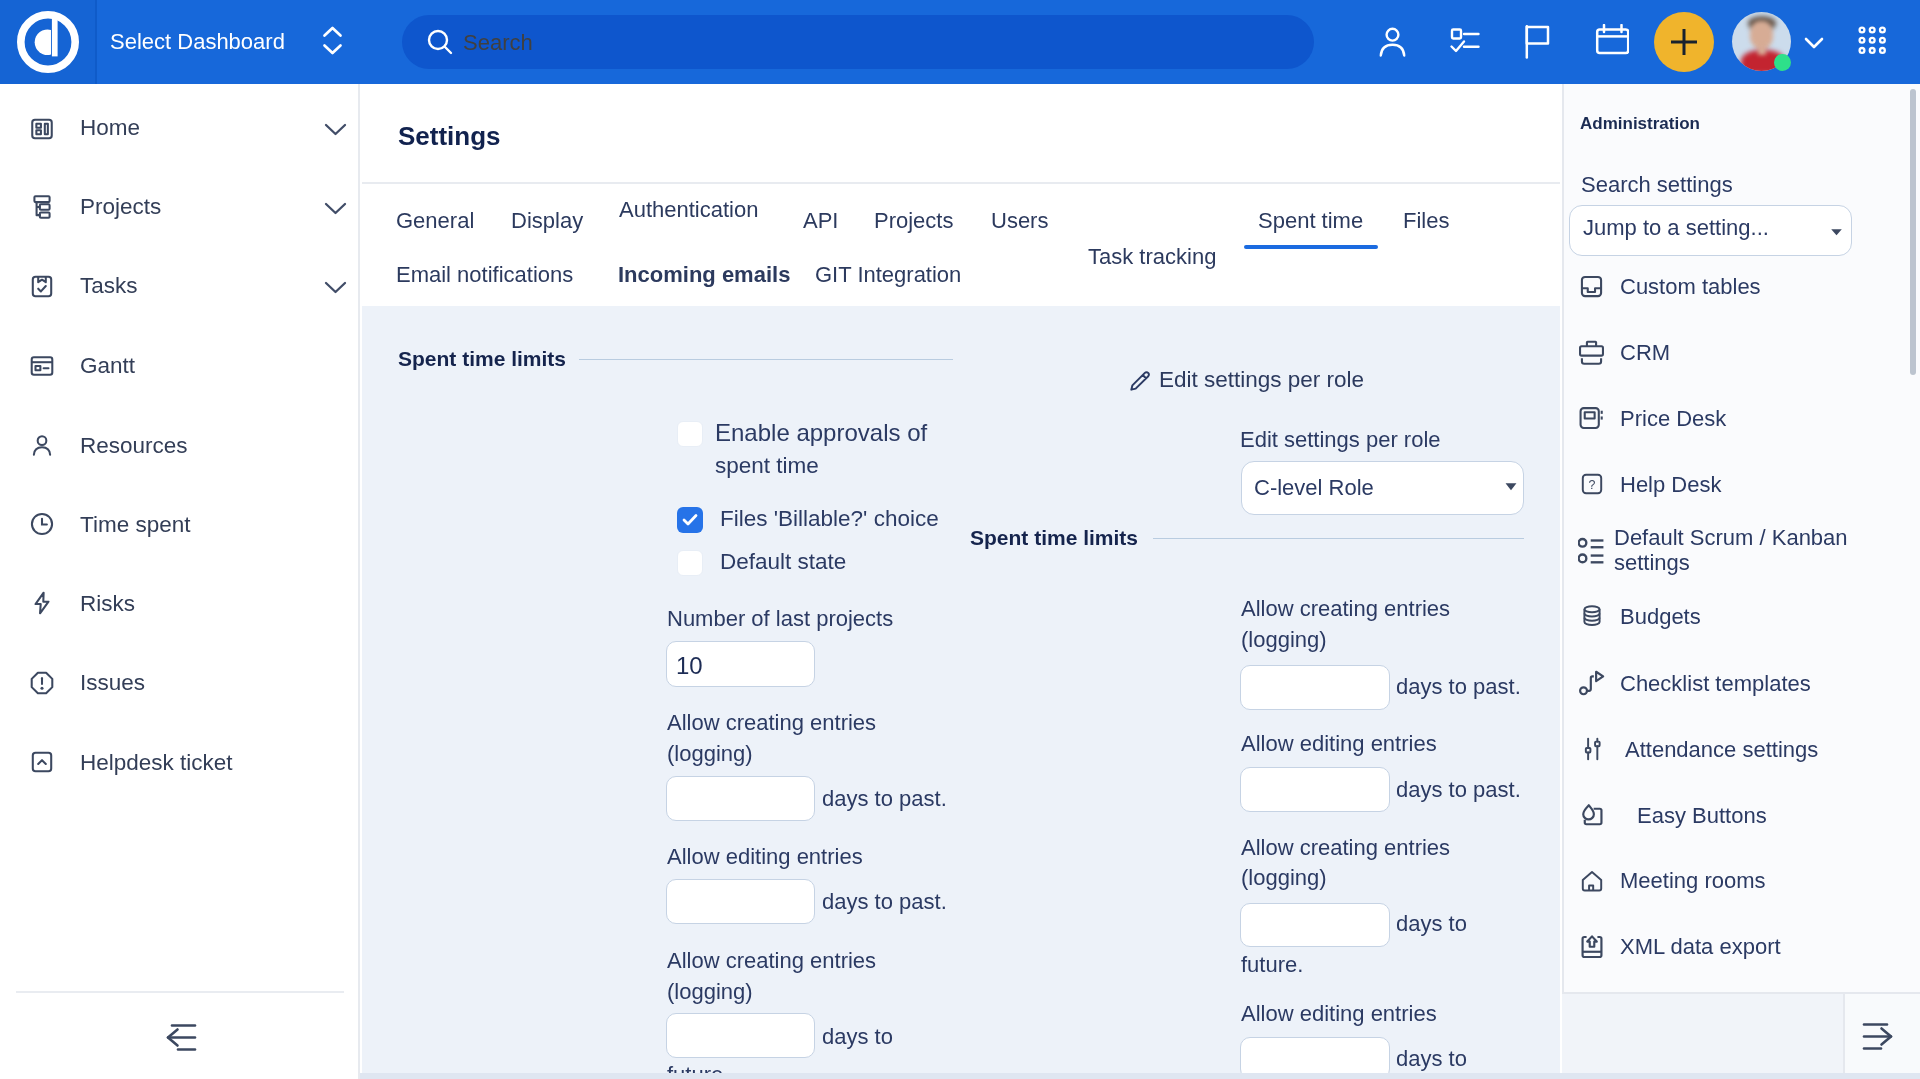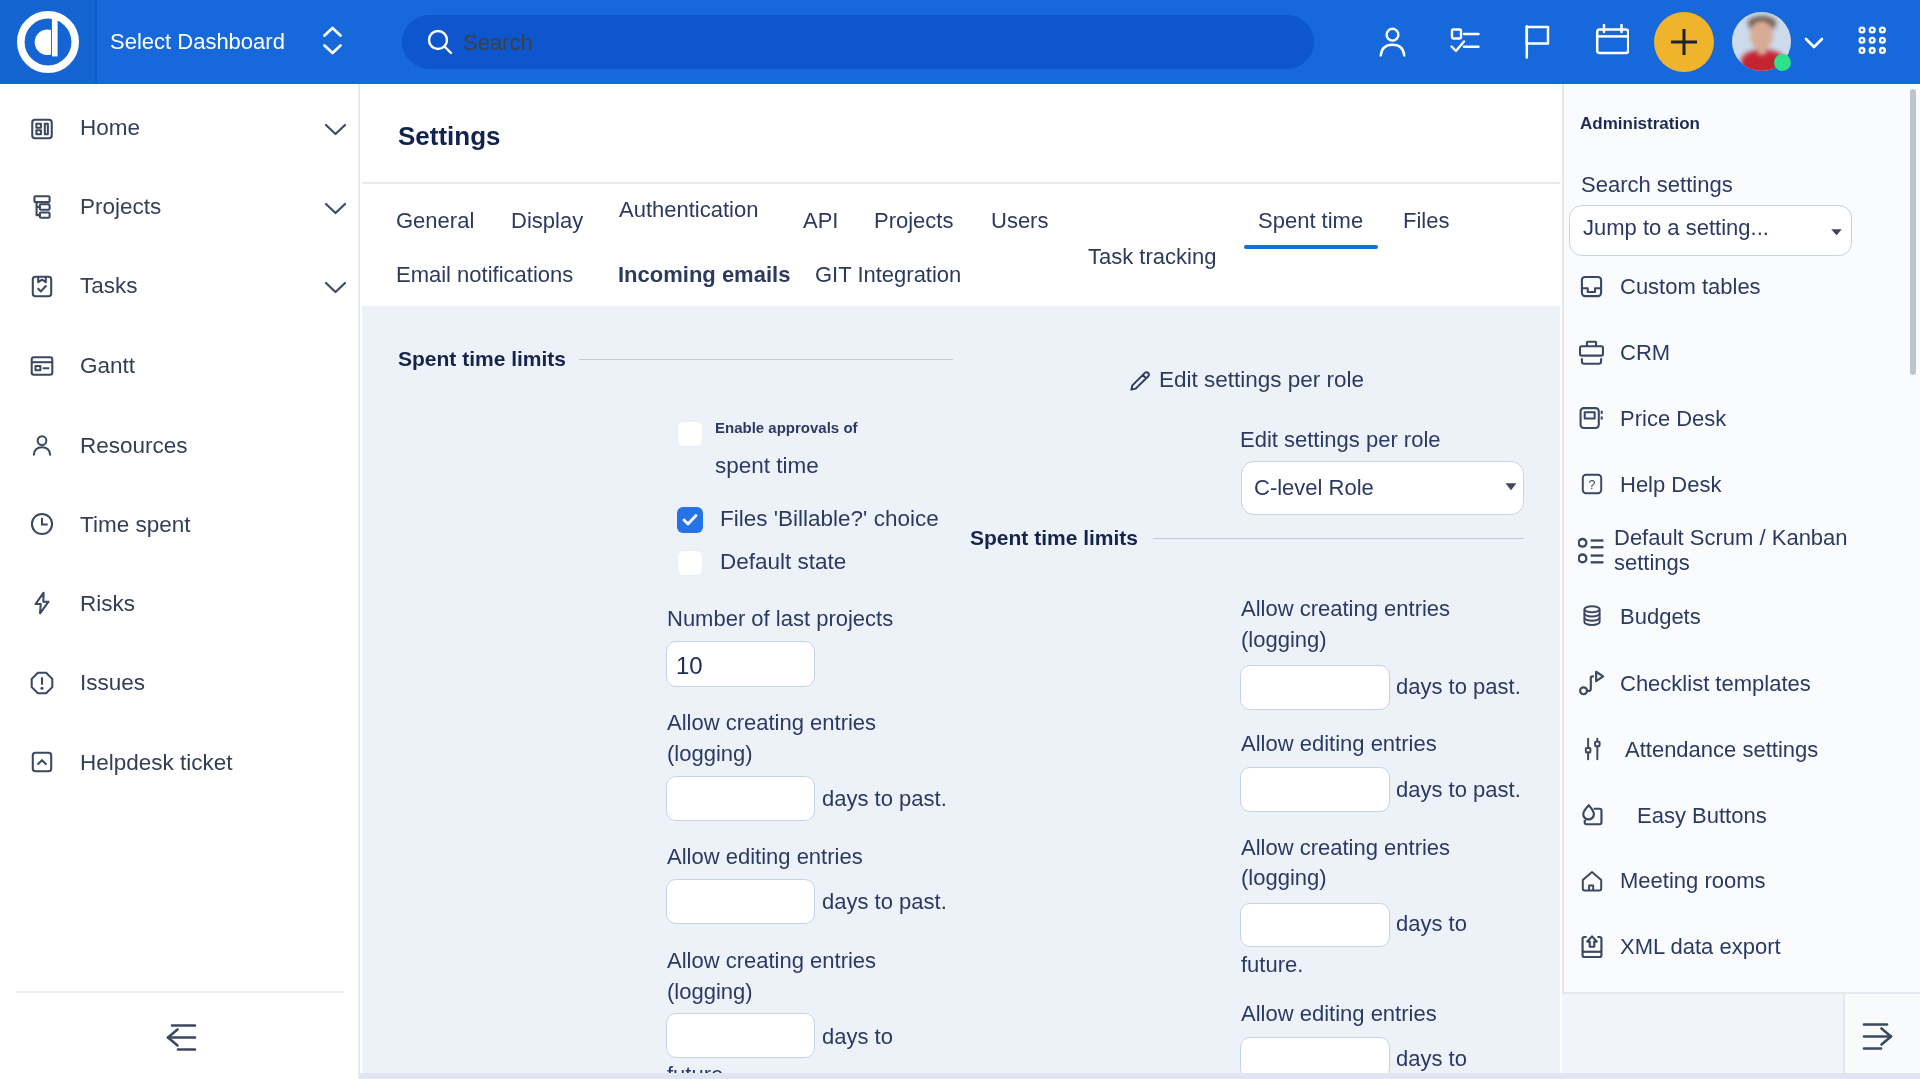--- a/index.html
+++ b/index.html
@@ -203,21 +203,21 @@
 <div class="abs" style="top:262px;color:#2c3a5e;font-size:22px;left:618px;font-weight:bold;">Incoming emails</div>
 <div class="abs" style="top:262px;color:#2c3a5e;font-size:22px;left:815px;">GIT Integration</div>
 <div class="abs" style="left:1244px;top:245px;width:134px;height:4px;background:#1b6be0;border-radius:2px;"></div>
 
 <div class="abs" style="left:362px;top:306px;width:1198px;height:773px;background:#edf2f9;"></div>
 
 <div class="abs" style="left:398px;top:347px;color:#15244d;font-size:21px;font-weight:700;">Spent time limits</div>
 <div class="abs" style="left:579px;top:359px;width:374px;height:1px;background:#b9cce0;"></div>
 
 <div class="abs" style="left:677px;top:421px;width:26px;height:26px;background:#fff;border-radius:6px;border:1px solid #e8eef6;"></div>
-<div class="abs" style="color:#2b3a63;font-size:15px;left:715px;top:419px;font-weight:bold;">Enable approvals of</div>
+<div class="abs" style="color:#2b3a63;font-size:24px;left:715px;top:419px;">Enable approvals of</div>
 <div class="abs" style="color:#2b3a63;font-size:22.5px;left:715px;top:453px;">spent time</div>
 
 <div class="abs" style="left:677px;top:507px;width:26px;height:26px;background:#2673e8;border-radius:6px;"></div>
 <svg class="abs" style="left:682px;top:513px;" width="16" height="14" viewBox="0 0 16 14">
     <path d="M2,7 l4,4 L14,2.5" fill="none" stroke="#fff" stroke-width="2.8" stroke-linecap="round" stroke-linejoin="round"></path>
   </svg>
 <div class="abs" style="color:#2b3a63;font-size:22.5px;left:720px;top:506px;">Files 'Billable?' choice</div>
 
 <div class="abs" style="left:677px;top:550px;width:26px;height:26px;background:#fff;border-radius:6px;border:1px solid #e8eef6;"></div>
 <div class="abs" style="color:#2b3a63;font-size:22.5px;left:720px;top:549px;">Default state</div>

